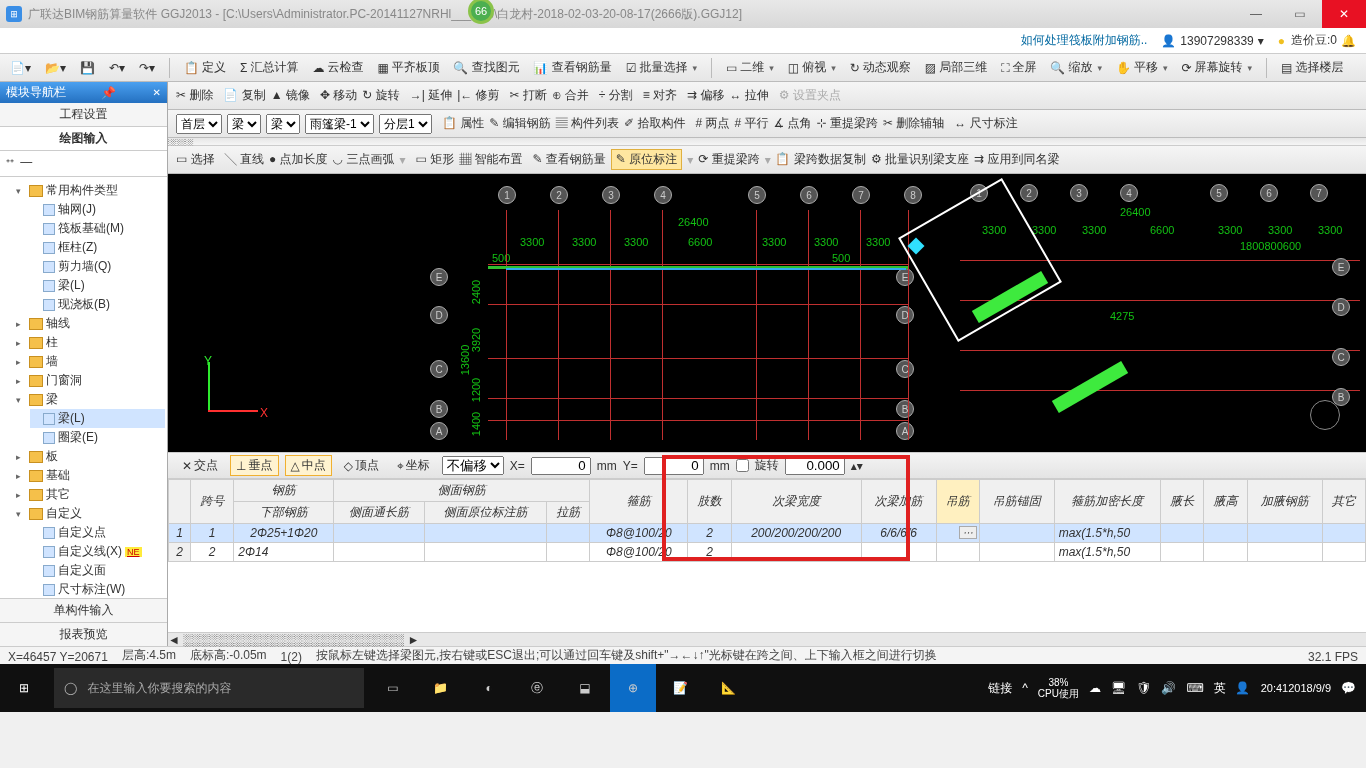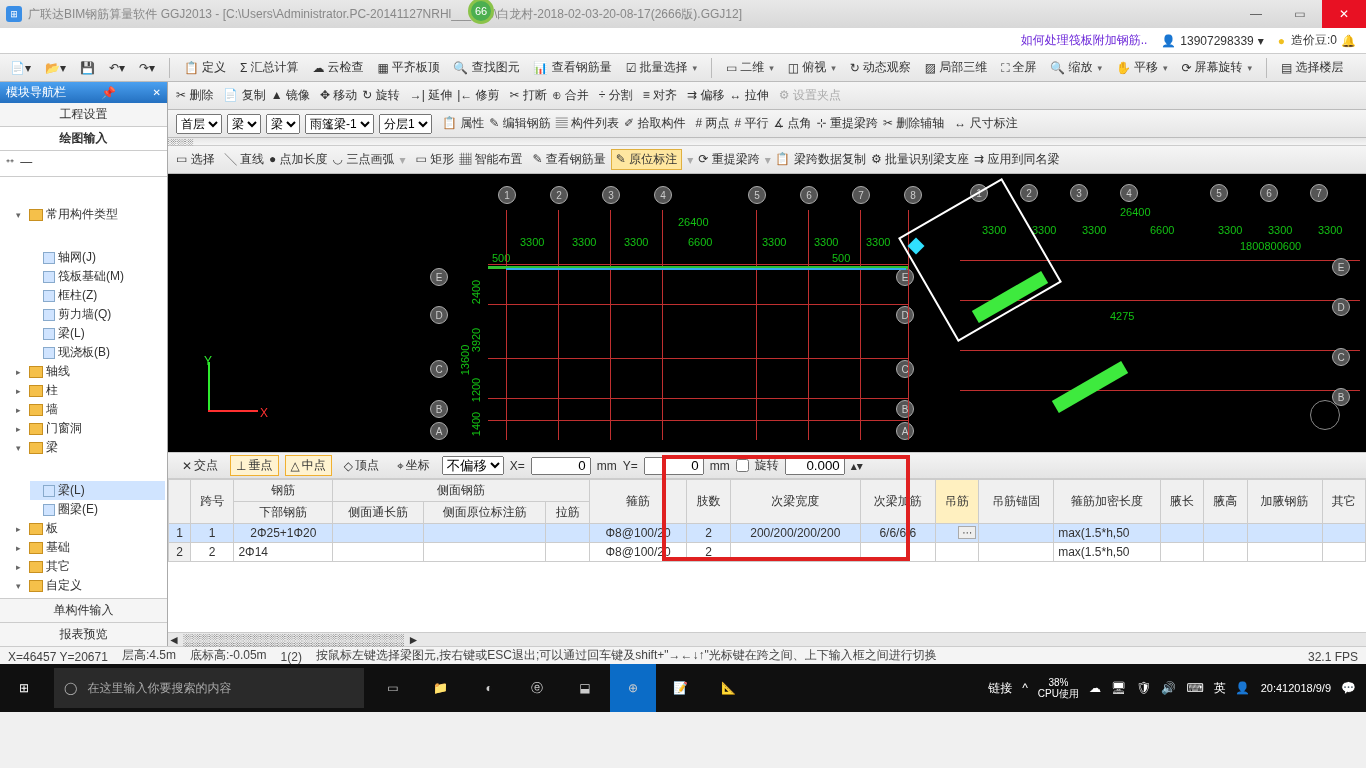--- a/index.html
+++ b/index.html
@@ -5,36 +5,36 @@
   * { box-sizing: border-box; margin: 0; padding: 0; font-family: "Microsoft YaHei", SimSun, sans-serif; }
   body { width: 1366px; height: 768px; overflow: hidden; background: #f0f0f0; font-size: 12px; color: #333; }
   .titlebar { height: 28px; background: linear-gradient(#e8e8e8,#d8d8d8); display: flex; align-items: center; padding: 0 6px; position: relative; }
   .titlebar .icon { width: 16px; height: 16px; background: #3a8ee6; border-radius: 3px; margin-right: 6px; display:flex;align-items:center;justify-content:center;color:#fff;font-size:9px;}
   .titlebar .title { color: #888; font-size: 12px; white-space:nowrap; overflow:hidden; }
   .titlebar .wbtns { position: absolute; right: 0; top: 0; display: flex; }
   .titlebar .wbtns span { width: 44px; height: 28px; display:flex;align-items:center;justify-content:center; color:#555; }
   .titlebar .wbtns span.close { background: #e81123; color:#fff; }
   .greenbadge { position:absolute; left:468px; top:-2px; background:#4caf50; color:#fff; border-radius:50%; width:26px; height:26px; font-size:11px; display:flex; align-items:center; justify-content:center; border:3px solid #8bc34a;}
   .linkbar { height: 26px; background:#fff; border-bottom:1px solid #ccc; display:flex; align-items:center; justify-content:flex-end; padding-right:10px; gap:14px; }
-  .linkbar a { color:#6d28d9; text-decoration:none; }
+  .linkbar a { color:#0369a1; text-decoration:none; }
   .linkbar .user { color:#333; display:flex; align-items:center; gap:4px;}
   .linkbar .coin::before{content:"●"; color:#f0c020; margin-right:2px;}
   .toolbar { height: 28px; background: linear-gradient(#f5f5f5,#e6e6e6); border-bottom:1px solid #bbb; display:flex; align-items:center; gap:6px; padding:0 6px; font-size:12px;}
   .toolbar .sep { width:1px; height:20px; background:#bbb; margin:0 4px;}
   .toolbar .btn { display:flex; align-items:center; gap:3px; padding:1px 4px; cursor:pointer; white-space:nowrap;}
   .toolbar .dd::after{content:"▾"; font-size:9px; color:#666; margin-left:2px;}
   .container { display:flex; height: calc(768px - 28px - 26px - 28px - 28px - 28px - 18px - 48px);}
   .leftpanel { width:168px; background:#fff; border-right:1px solid #aaa; display:flex; flex-direction:column;}
   .panelhead { background: linear-gradient(#4aa0f0,#2470c0); color:#fff; padding:2px 6px; display:flex; justify-content:space-between; align-items:center;}
   .panelhead .x { font-size:10px;}
   .tabbtn { padding:3px 0; text-align:center; border-bottom:1px solid #ccc; background:#f5f5f5; cursor:pointer;}
   .tabbtn.active{background:#fff; font-weight:bold;}
   .minitb { padding:4px 6px; border-bottom:1px solid #ccc; display:flex; gap:6px;}
   .tree { flex:1; overflow:auto; padding:4px 2px;}
-  .tree ul{list-style:none; padding-left:14px;margin-top:24px;}
+  .tree ul{list-style:none; padding-left:14px;}
   .tree li{padding:1px 0; white-space:nowrap; display:flex; align-items:center; gap:3px;}
   .tree .fold::before{content:"▸"; font-size:9px; color:#666; width:10px; display:inline-block;}
   .tree .open::before{content:"▾"; font-size:9px; color:#666; width:10px; display:inline-block;}
   .tree .leaf::before{content:" "; width:10px; display:inline-block;}
   .tree .fico{width:14px;height:12px;background:#f5c04a;border:1px solid #c89020; display:inline-block;}
   .tree .lico{width:12px;height:12px;background:#d0e4ff;border:1px solid #88aacc;display:inline-block;}
   .tree .sel{background:#d0e4ff;}
   .leftfoot div{padding:3px 0; text-align:center; border-top:1px solid #ccc; background:#f5f5f5; cursor:pointer;}
   .rightpanel { flex:1; display:flex; flex-direction:column; background:#f0f0f0;}
   .toolbar2, .toolbar3, .toolbar4, .toolbar5 { height:28px; background:linear-gradient(#f5f5f5,#e6e6e6); border-bottom:1px solid #bbb; display:flex; align-items:center; gap:5px; padding:0 8px; font-size:12px;}
@@ -421,21 +421,21 @@
       <span>Y=</span>
       <input type="text" value="0" style="">
       <span>mm</span>
       <input type="checkbox" style="">
       <span>旋转</span>
       <input type="text" value="0.000" style="">
       <span>▴▾</span>
     </div>
 
 
-    <div class="gridtable" style="position:relative;">
+    <div class="gridtable" style="position:relative;font-style:italic;">
       <table>
         <tbody>
             <tr>
           <th rowspan="2" class="rowhead"></th>
           <th rowspan="2">跨号</th>
           <th>钢筋</th>
           <th colspan="3">侧面钢筋</th>
           <th rowspan="2">箍筋</th>
           <th rowspan="2">肢数</th>
           <th rowspan="2" style="width:130px;">次梁宽度</th>

